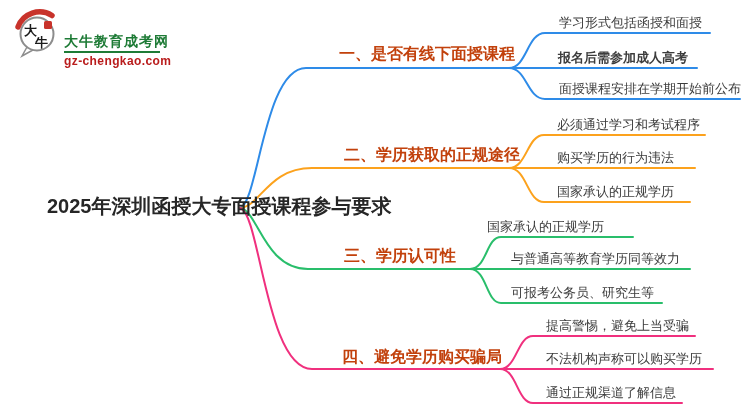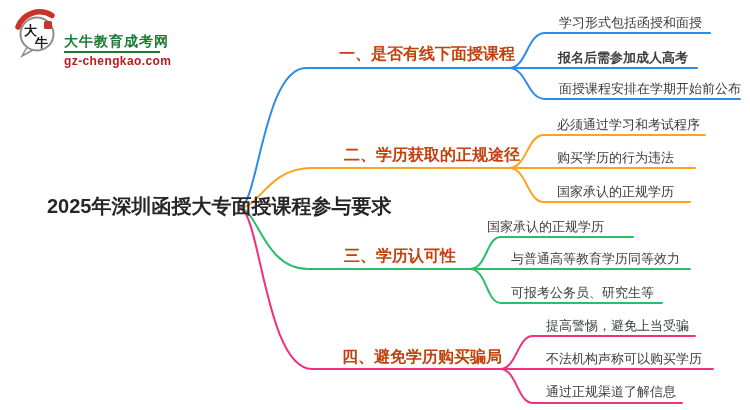--- a/index.html
+++ b/index.html
@@ -85,15 +85,15 @@
   <div class="node leaf" style="left:557px;top:116px;">必须通过学习和考试程序</div>
   <div class="node leaf" style="left:557px;top:149px;text-align:center;">购买学历的行为违法</div>
   <div class="node leaf" style="left:557px;top:183px;">国家承认的正规学历</div>
 
   <div class="node leaf" style="left:487px;top:218px;">国家承认的正规学历</div>
   <div class="node leaf" style="left:511px;top:250px;">与普通高等教育学历同等效力</div>
   <div class="node leaf" style="left:511px;top:284px;">可报考公务员、研究生等</div>
 
   <div class="node leaf" style="left:546px;top:317px;">提高警惕，避免上当受骗</div>
   <div class="node leaf" style="left:546px;top:350px;">不法机构声称可以购买学历</div>
-  <div class="node leaf" style="left:546px;top:384px;font-family:Liberation Mono, monospace;">通过正规渠道了解信息</div>
+  <div class="node leaf" style="left:546px;top:384px;">通过正规渠道了解信息</div>
 
 </div>
 
 </body></html>

